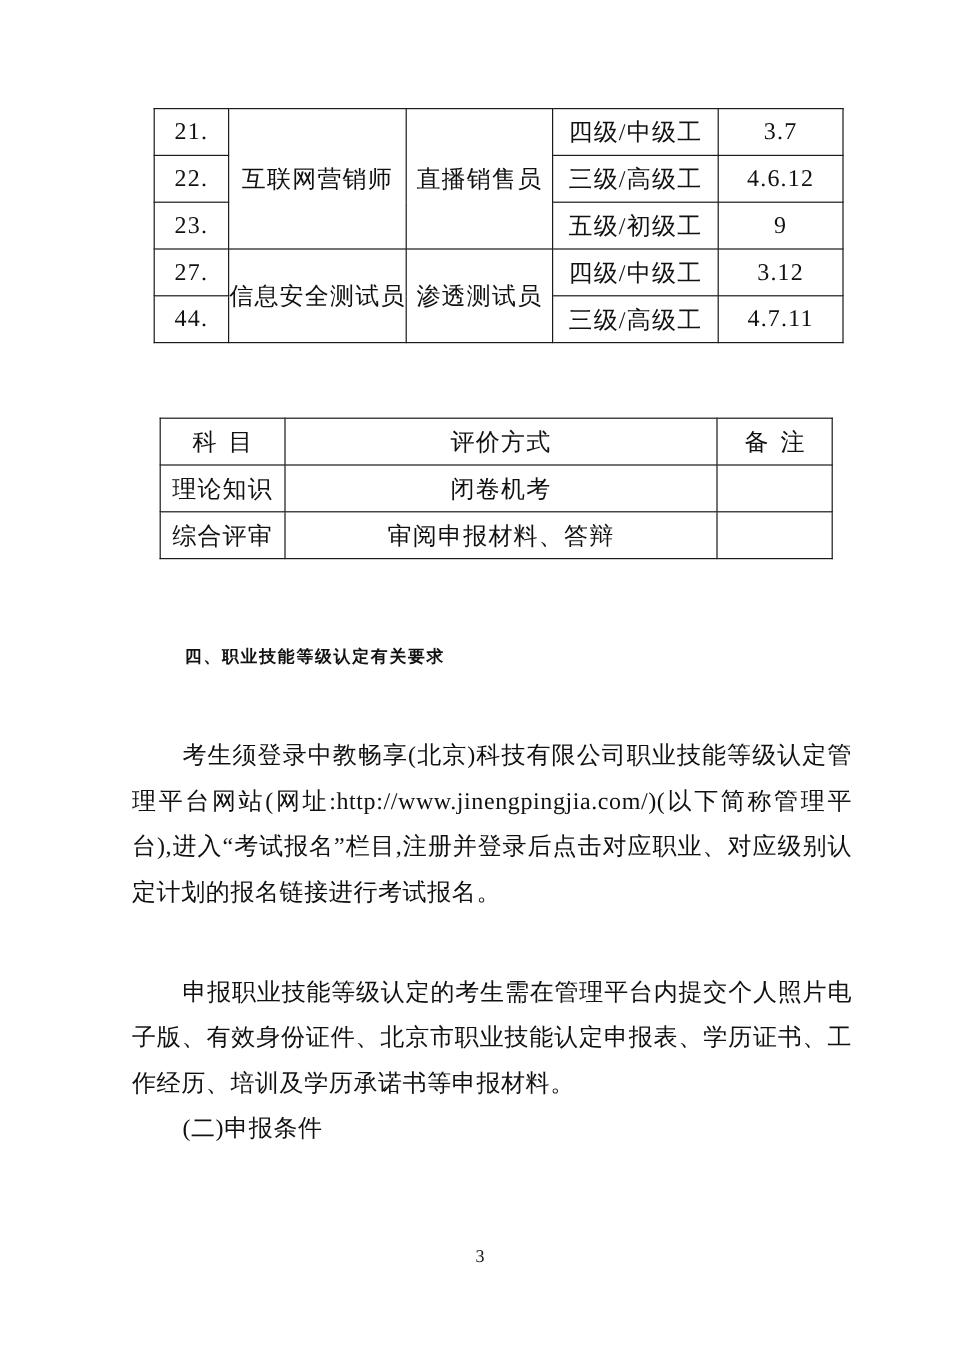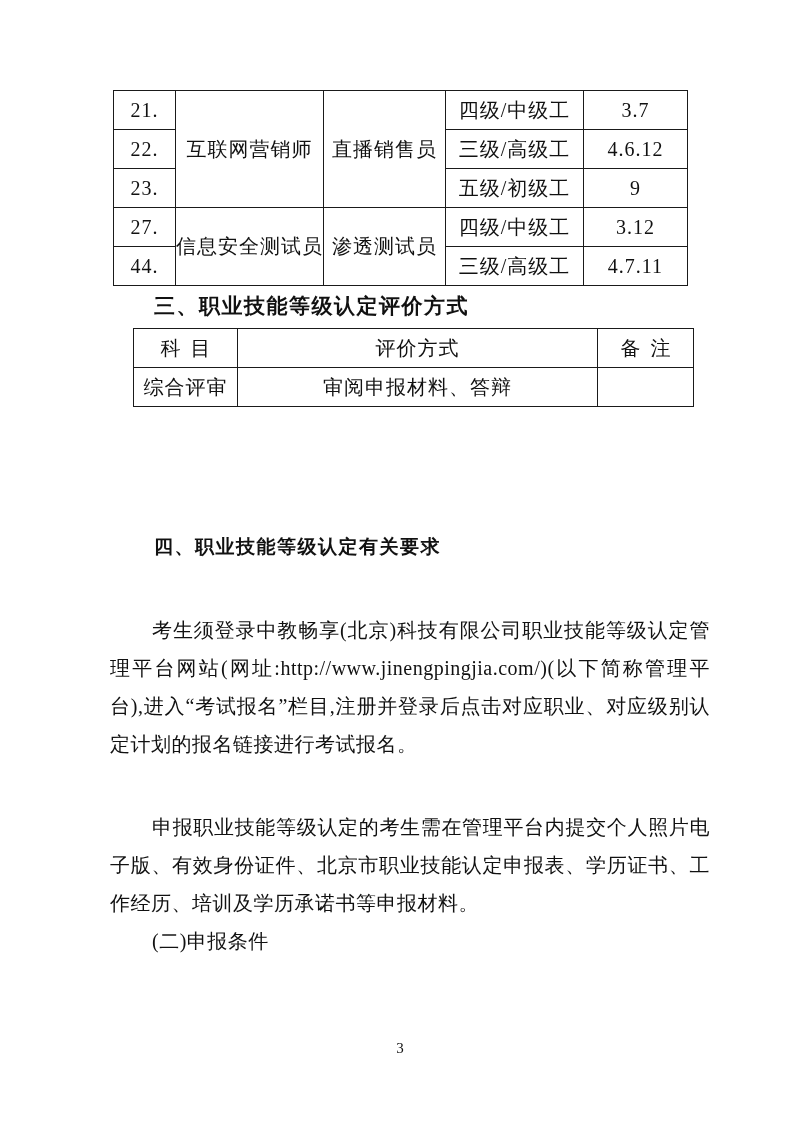--- a/index.html
+++ b/index.html
@@ -16,23 +16,23 @@
   td {
     border:1px solid #1a1a1a;
     text-align:center;
     vertical-align:middle;
     font-size:20px;
     letter-spacing:1px;
     padding:0;
     overflow:hidden;
     white-space:nowrap;
   }
-  #plan-table { left:113px; top:90px; width:574px; }
+  #plan-table { left:128px; top:90px; width:574px; }
   #plan-table tr { height:39px; }
-  #eval-table { left:133px; top:328px; width:560px; }
+  #eval-table { left:133px; top:348px; width:560px; }
   #eval-table tr { height:39px; }
   .ls10 { letter-spacing:10px; padding-left:10px; }
   .heading {
     position:absolute;
     left:110px; top:291px;
     width:620px;
     font-family:"Liberation Sans", sans-serif;
     font-weight:bold;
     font-size:21px;
     letter-spacing:1.5px;
@@ -40,21 +40,21 @@
     line-height:30px;
   }
   .bodyblock {
     position:absolute;
     left:110px; top:528px;
     width:600px;
   }
   .h4 {
     font-family:"Liberation Sans", sans-serif;
     font-weight:bold;
-    font-size:19px;
+    font-size:14px;
     letter-spacing:1.5px;
     text-indent:44px;
     line-height:38px;
   }
   .sub {
     font-size:20px;
     letter-spacing:0.5px;
     text-indent:42px;
     line-height:38px;
   }
@@ -115,33 +115,37 @@
       <td>3.12</td>
     </tr>
     <tr>
       <td>44.</td>
       <td>三级/高级工</td>
       <td>4.7.11</td>
     </tr>
   </tbody>
     </table>
 
-  <div class="heading">三、职业技能等级认定评价方式</div>
 
   <table id="eval-table">
     <colgroup>
       <col style="width:104px">
         <col style="width:360px">
         <col style="width:96px">
     </colgroup>
     <tbody>
         <tr>
       <td class="ls10">科目</td>
       <td>评价方式</td>
       <td class="ls10">备注</td>
+    </tr>
+    <tr>
+      <td>理论知识</td>
+      <td>闭卷机考</td>
+      <td></td>
     </tr>
     <tr>
       <td>综合评审</td>
       <td>审阅申报材料、答辩</td>
       <td></td>
     </tr>
   </tbody>
     </table>
 
   <div class="bodyblock">

